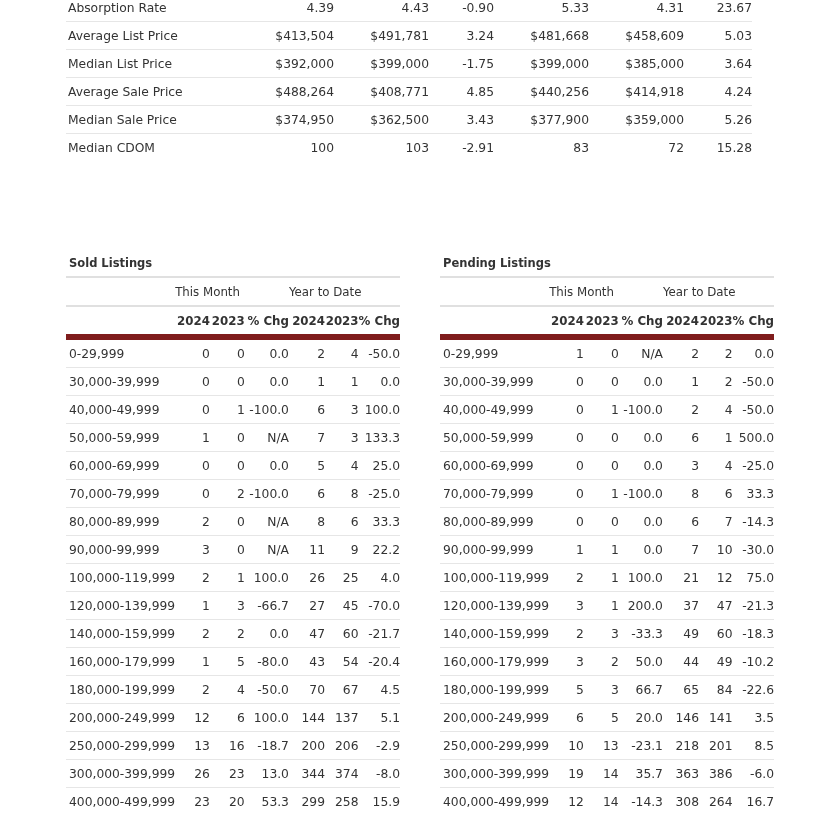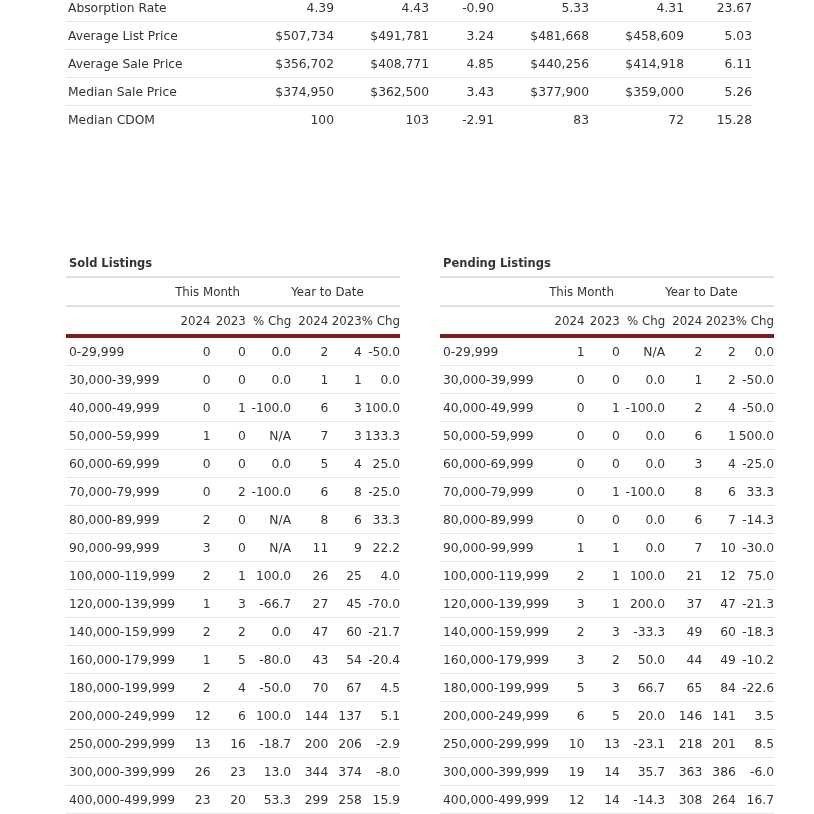--- a/index.html
+++ b/index.html
@@ -18,21 +18,21 @@
   .top-table col.c6 { width: 68px; }
 
   .section { position: absolute; top: 238px; width: 334px; margin-top: 16px; }
   .section.left { left: 66px; }
   .section.right { left: 440px; }
   .section-title { font-size: 11.5px; font-weight: bold; color: #333; padding-left: 3px; height: 22px; line-height: 18px; border-bottom: 2px solid #e0e0e0; }
   .bt { width: 334px; border-collapse: collapse; font-size: 12.3px; }
   .bt td, .bt th { height: 27px; border-bottom: 1.5px solid #e6e6e6; white-space: nowrap; padding: 0; }
   .bt th { font-weight: normal; font-size: 11.8px; }
   .bt tr.grp th { border-bottom: 2px solid #e0e0e0; }
-  .bt tr.sub th { border-bottom: 4px solid #7f1d1d; text-align: right; }
+  .bt tr.sub th { border-bottom: 6px solid #7f1d1d; text-align: right; font-weight: bold; }
   .bt td.lbl { text-align: left; padding-left: 3px; }
   .bt td.num { text-align: right; }
   .bt col.l { width: 108px; }
   .bt col.a { width: 36px; }
   .bt col.b { width: 36px; }
   .bt col.c { width: 46px; }
   .bt col.d { width: 38px; }
   .bt col.e { width: 34px; }
   .bt col.f { width: 36px; }
   .grp th { text-align: left; }
@@ -55,35 +55,44 @@
         <td class="lbl">Absorption Rate</td>
         <td class="num">4.39</td>
         <td class="num">4.43</td>
         <td class="num">-0.90</td>
         <td class="num">5.33</td>
         <td class="num">4.31</td>
         <td class="num">23.67</td>
       </tr>
       <tr>
         <td class="lbl">Average List Price</td>
-        <td class="num">$507,734</td>
+        <td class="num">$413,504</td>
         <td class="num">$491,781</td>
         <td class="num">3.24</td>
         <td class="num">$481,668</td>
         <td class="num">$458,609</td>
         <td class="num">5.03</td>
       </tr>
       <tr>
+        <td class="lbl">Median List Price</td>
+        <td class="num">$392,000</td>
+        <td class="num">$399,000</td>
+        <td class="num">-1.75</td>
+        <td class="num">$399,000</td>
+        <td class="num">$385,000</td>
+        <td class="num">3.64</td>
+      </tr>
+      <tr>
         <td class="lbl">Average Sale Price</td>
-        <td class="num">$356,702</td>
+        <td class="num">$488,264</td>
         <td class="num">$408,771</td>
         <td class="num">4.85</td>
         <td class="num">$440,256</td>
         <td class="num">$414,918</td>
-        <td class="num">6.11</td>
+        <td class="num">4.24</td>
       </tr>
       <tr>
         <td class="lbl">Median Sale Price</td>
         <td class="num">$374,950</td>
         <td class="num">$362,500</td>
         <td class="num">3.43</td>
         <td class="num">$377,900</td>
         <td class="num">$359,000</td>
         <td class="num">5.26</td>
       </tr>

